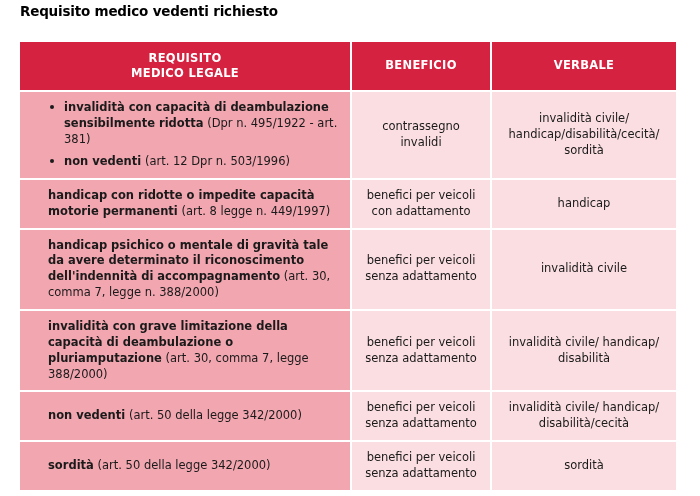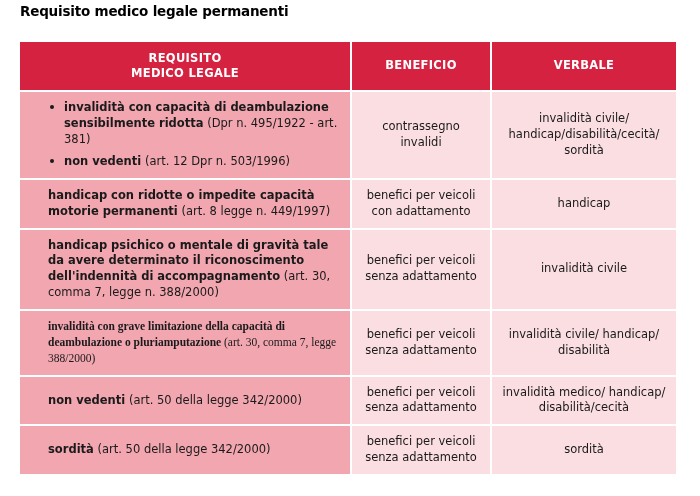--- a/index.html
+++ b/index.html
@@ -96,21 +96,21 @@
   .strong-term {
     font-weight: bold;
   }
   .ref-note {
     font-weight: normal;
   }
 </style>
 </head>
 <body>
 
-<div id="page-title">Requisito medico legale permanenti</div>
+<div id="page-title">Requisito medico vedenti richiesto</div>
 
 <table id="req-table">
   <colgroup>
     <col class="c1">
       <col class="c2">
       <col class="c3">
   </colgroup>
   <thead>
     <tr>
       <th>
@@ -146,34 +146,34 @@
           <ul class="req-list">
             <li style="padding-left: 0px;"><span class="strong-term">handicap psichico o mentale di gravità tale da avere determinato il riconoscimento dell'indennità di accompagnamento</span><span class="ref-note"> (art. 30, comma 7, legge n. 388/2000)</span></li>
           </ul>
         </td>
         <td class="col-beneficio">benefici per veicoli senza adattamento</td>
         <td class="col-verbale">invalidità civile</td>
       </tr>
       <tr>
         <td class="col-requisito">
           <ul class="req-list">
-            <li style="padding-left: 0px; font-family: Liberation Serif, serif;"><span class="strong-term">invalidità con grave limitazione della capacità di deambulazione o pluriamputazione</span><span class="ref-note"> (art. 30, comma 7, legge 388/2000)</span></li>
+            <li style="padding-left: 0px;"><span class="strong-term">invalidità con grave limitazione della capacità di deambulazione o pluriamputazione</span><span class="ref-note"> (art. 30, comma 7, legge 388/2000)</span></li>
           </ul>
         </td>
         <td class="col-beneficio">benefici per veicoli senza adattamento</td>
         <td class="col-verbale">invalidità civile/ handicap/ disabilità</td>
       </tr>
       <tr>
         <td class="col-requisito">
           <ul class="req-list">
             <li style="padding-left: 0px;"><span class="strong-term">non vedenti</span><span class="ref-note"> (art. 50 della legge 342/2000)</span></li>
           </ul>
         </td>
         <td class="col-beneficio">benefici per veicoli senza adattamento</td>
-        <td class="col-verbale">invalidità medico/ handicap/ disabilità/cecità</td>
+        <td class="col-verbale">invalidità civile/ handicap/ disabilità/cecità</td>
       </tr>
       <tr>
         <td class="col-requisito">
           <ul class="req-list">
             <li style="padding-left: 0px;"><span class="strong-term">sordità</span><span class="ref-note"> (art. 50 della legge 342/2000)</span></li>
           </ul>
         </td>
         <td class="col-beneficio">benefici per veicoli senza adattamento</td>
         <td class="col-verbale">sordità</td>
       </tr>

